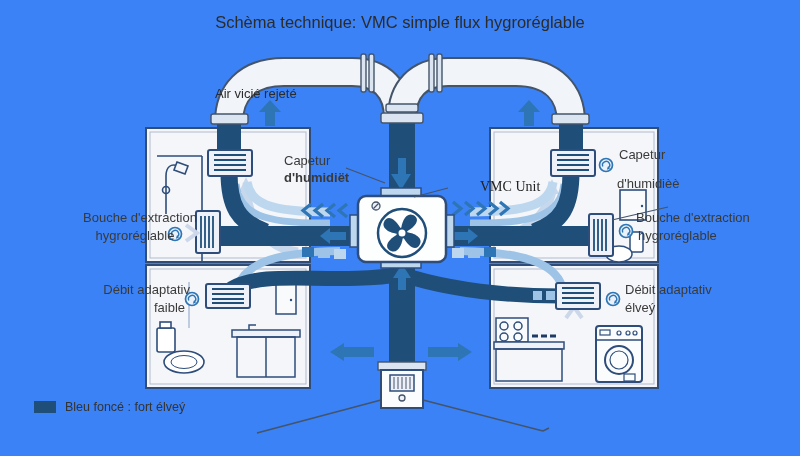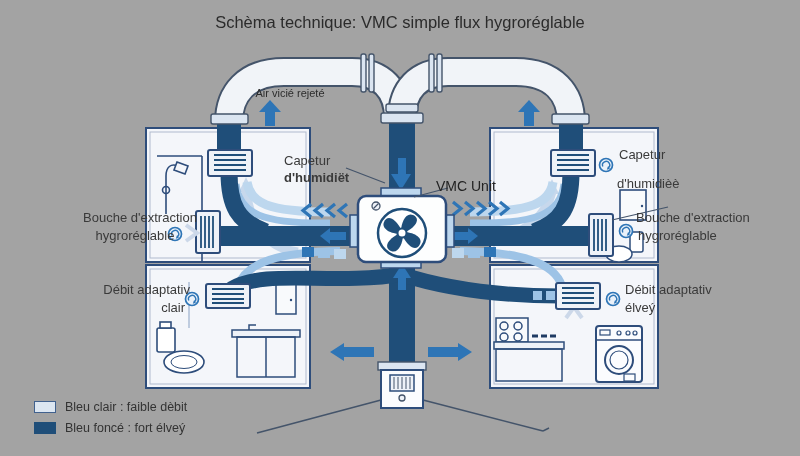--- a/index.html
+++ b/index.html
@@ -1,24 +1,24 @@
 <!DOCTYPE html>
 <html><head>
 <meta charset="utf-8">
 <style>
   html,body{margin:0;padding:0;background:#fff;}
-  .stage{position:relative;width:800px;height:456px;background:#a3a3a3;overflow:hidden;
+  .stage{position:relative;width:800px;height:456px;background:#3b82f6;overflow:hidden;
          font-family:"Liberation Sans",sans-serif;}
   .stage svg{position:absolute;left:0;top:0;}
   .title{position:absolute;left:0;top:13px;width:800px;text-align:center;
          font-size:16.5px;font-weight:500;color:#2b2b2b;}
   .lbl{position:absolute;color:#3a3a3a;font-size:13px;line-height:17px;white-space:nowrap;}
   .lbl.center{text-align:center;}
   .lbl.right{text-align:right;}
-  .air{font-size:11px;color:#2c2c2c;text-align:center;}
+  .air{font-size:13px;color:#2c2c2c;}
   .vmc{font-size:14px;color:#222;}
   .legend{position:absolute;left:34px;top:398px;font-size:12.5px;color:#333;}
   .legend-row{display:flex;align-items:center;height:18px;margin-bottom:3px;}
   .sw{display:inline-block;width:22px;height:12px;margin-right:9px;border:1.5px solid #41618e;box-sizing:border-box;}
   .sw-light{background:#dce6f1;}
   .sw-dark{background:#1f4e79;border-color:#1f4e79;}
 </style>
 </head>
 <body>
 
@@ -304,38 +304,34 @@
   <div class="title">Schèma technique: VMC simple flux hygroréglable</div>
 
   <div class="lbl air" style="left:215px;top:85px;width:150px;">Air vicié rejeté</div>
 
   <div class="lbl" style="left:284px;top:152px;">Capetur</div>
   <div class="lbl" style="left:284px;top:169px;font-weight:bold;">d'humidiët</div>
 
   <div class="lbl" style="left:619px;top:146px;">Capetur</div>
   <div class="lbl" style="left:617px;top:175px;">d'humidièè</div>
 
-  <div class="lbl vmc" style="left:436px;top:178px;">VMC Unit</div>
+  <div class="lbl vmc" style="left:480px;top:178px;font-family:Liberation Serif, serif;">VMC Unit</div>
 
   <div class="lbl center" style="left:75px;top:209px;width:130px;">Bouche d'extraction</div>
   <div class="lbl center" style="left:70px;top:227px;width:130px;">hygroréglable</div>
 
   <div class="lbl" style="left:636px;top:209px;">Bouche d'extraction</div>
   <div class="lbl" style="left:638px;top:227px;">hygroréglable</div>
 
   <div class="lbl right" style="left:60px;top:281px;width:130px;">Débit adaptativ</div>
-  <div class="lbl right" style="left:60px;top:299px;width:125px;">clair</div>
+  <div class="lbl right" style="left:60px;top:299px;width:125px;">faible</div>
 
   <div class="lbl" style="left:625px;top:281px;">Débit adaptativ</div>
   <div class="lbl" style="left:625px;top:299px;">élveý</div>
 
   <div class="legend">
-    <div class="legend-row">
-      <span class="sw sw-light"></span>
-      <span>Bleu clair : faible dèbit</span>
-    </div>
     <div class="legend-row">
       <span class="sw sw-dark"></span>
       <span>Bleu foncé : fort élveý</span>
     </div>
   </div>
 
 </div>
 
 </body></html>

